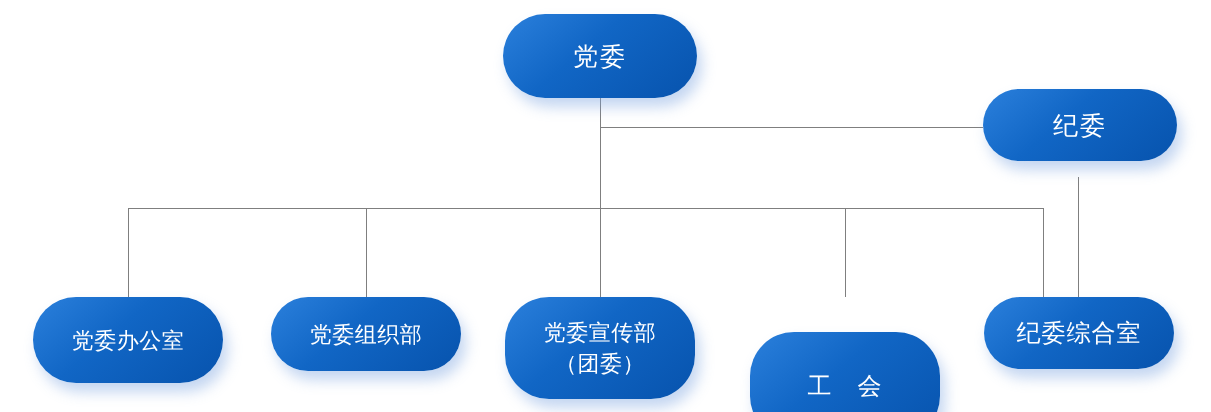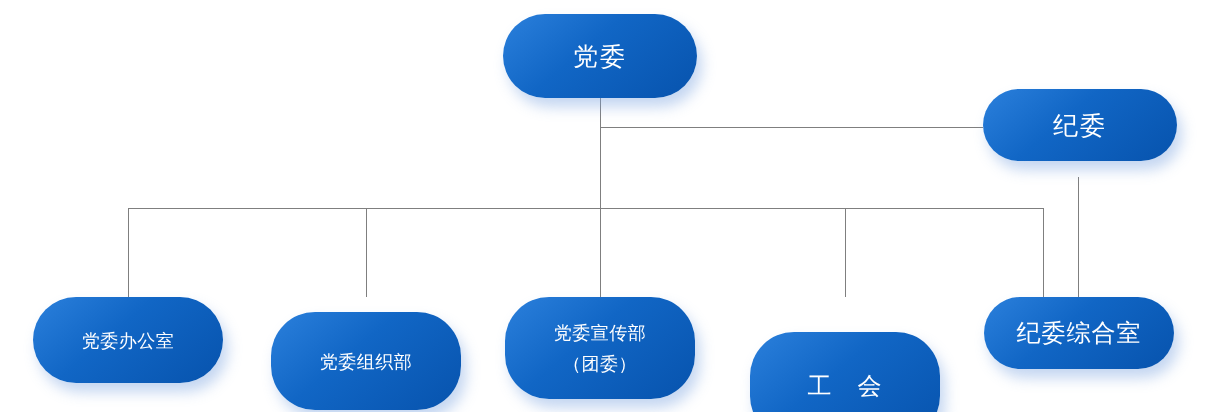--- a/index.html
+++ b/index.html
@@ -34,26 +34,26 @@
     text-align: center;
   }
   .node .line {
     display: block;
     white-space: pre;
   }
   .node .line:empty { display: none; }
 
   .node-lg .line { font-size: 25px; letter-spacing: 2px; }
   .node-md .line { font-size: 24px; letter-spacing: 1px; }
-  .node-2line .line { font-size: 18px; line-height: 31px; letter-spacing: 0.5px; }
+  .node-2line .line { font-size: 22px; line-height: 31px; letter-spacing: 0.5px; }
 
   #node-dangwei      { left: 503px; top: 14px;  width: 194px; height: 84px; }
   #node-jiwei        { left: 983px; top: 89px;  width: 194px; height: 72px; }
   #node-bangongshi   { left: 33px;  top: 297px; width: 190px; height: 86px; }
-  #node-zuzhibu      { left: 271px; top: 312px; width: 190px; height: 98px; }
+  #node-zuzhibu      { left: 271px; top: 297px; width: 190px; height: 74px; }
   #node-xuanchuanbu  { left: 505px; top: 297px; width: 190px; height: 102px; }
   #node-gonghui      { left: 750px; top: 289px; width: 190px; height: 108px; margin-top: 43px; }
   #node-zongheshi    { left: 984px; top: 297px; width: 190px; height: 72px; }
 </style>
 </head>
 <body>
 
 <div class="canvas">
 
   <svg class="connectors" width="1211" height="412" viewBox="0 0 1211 412">

